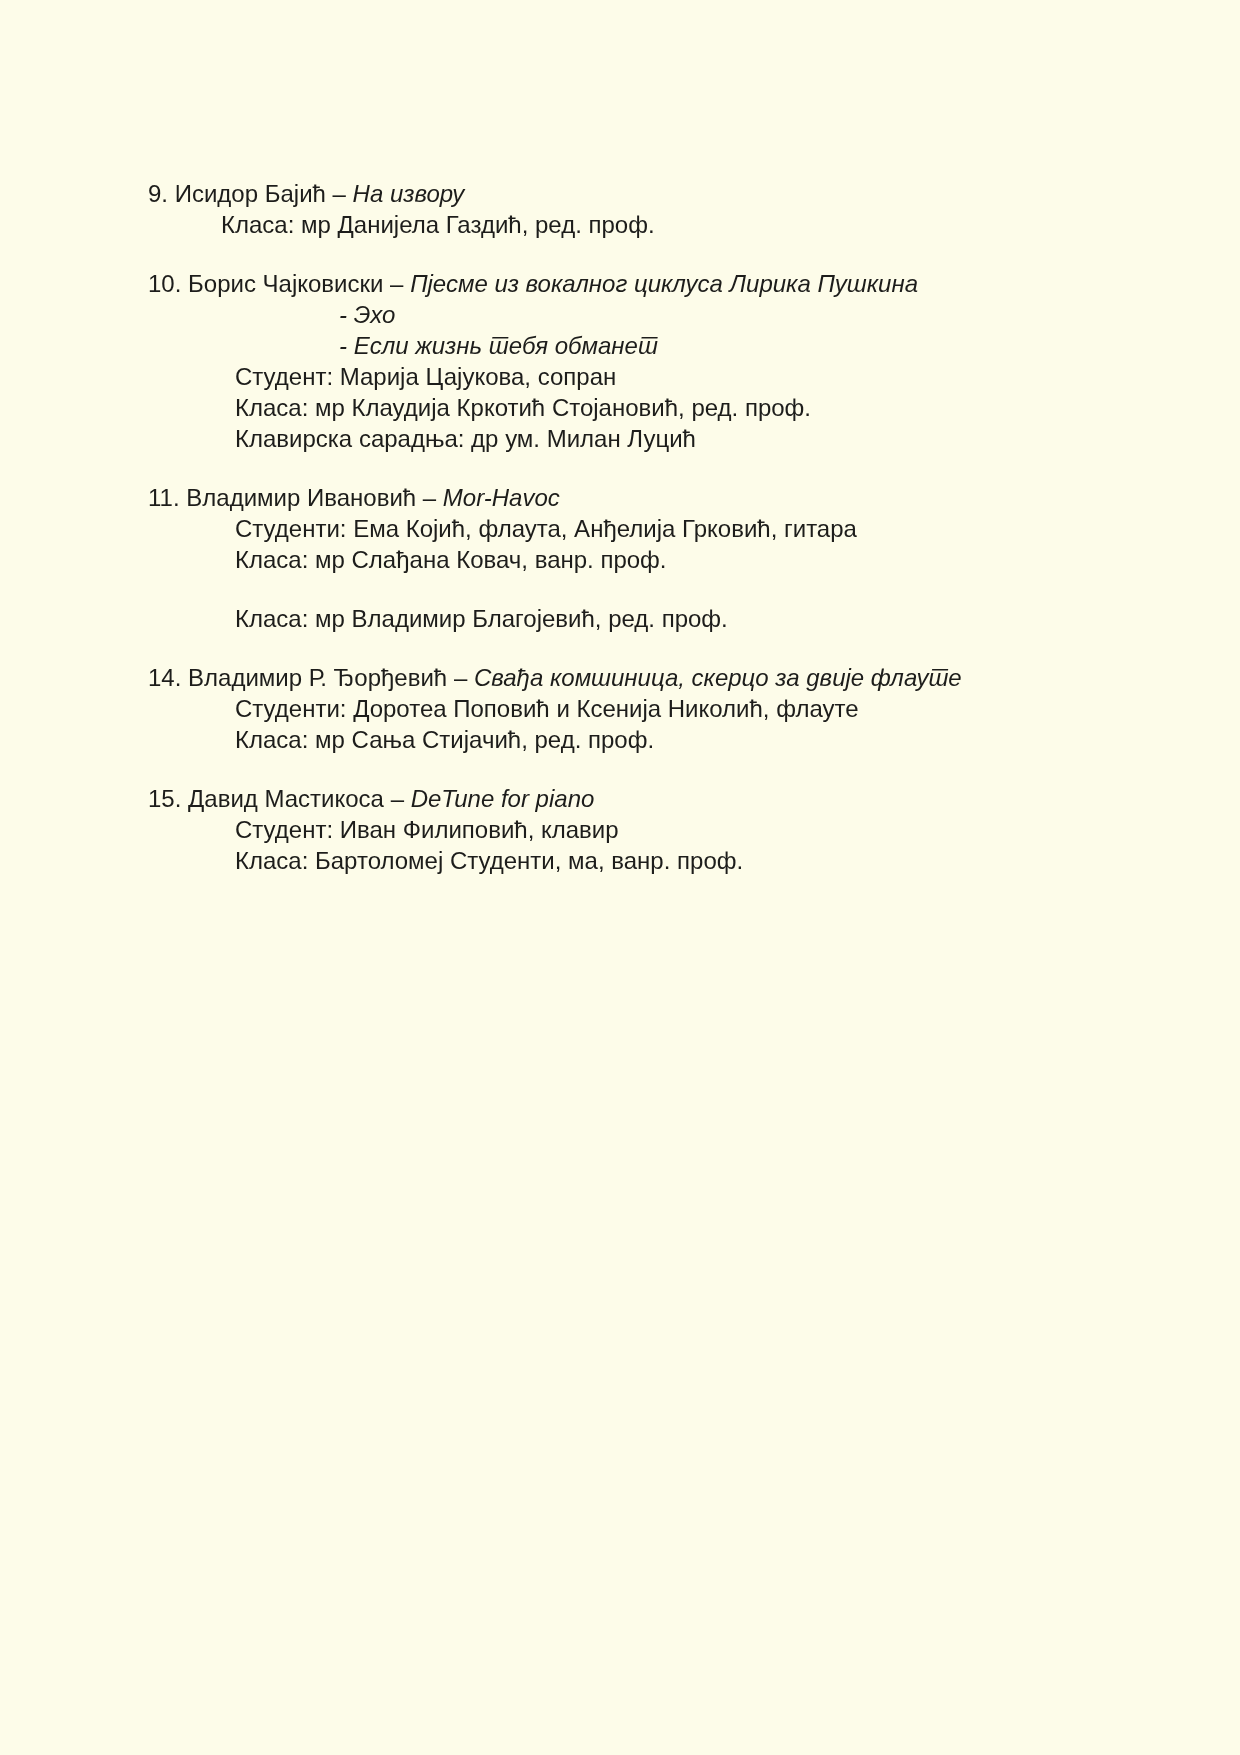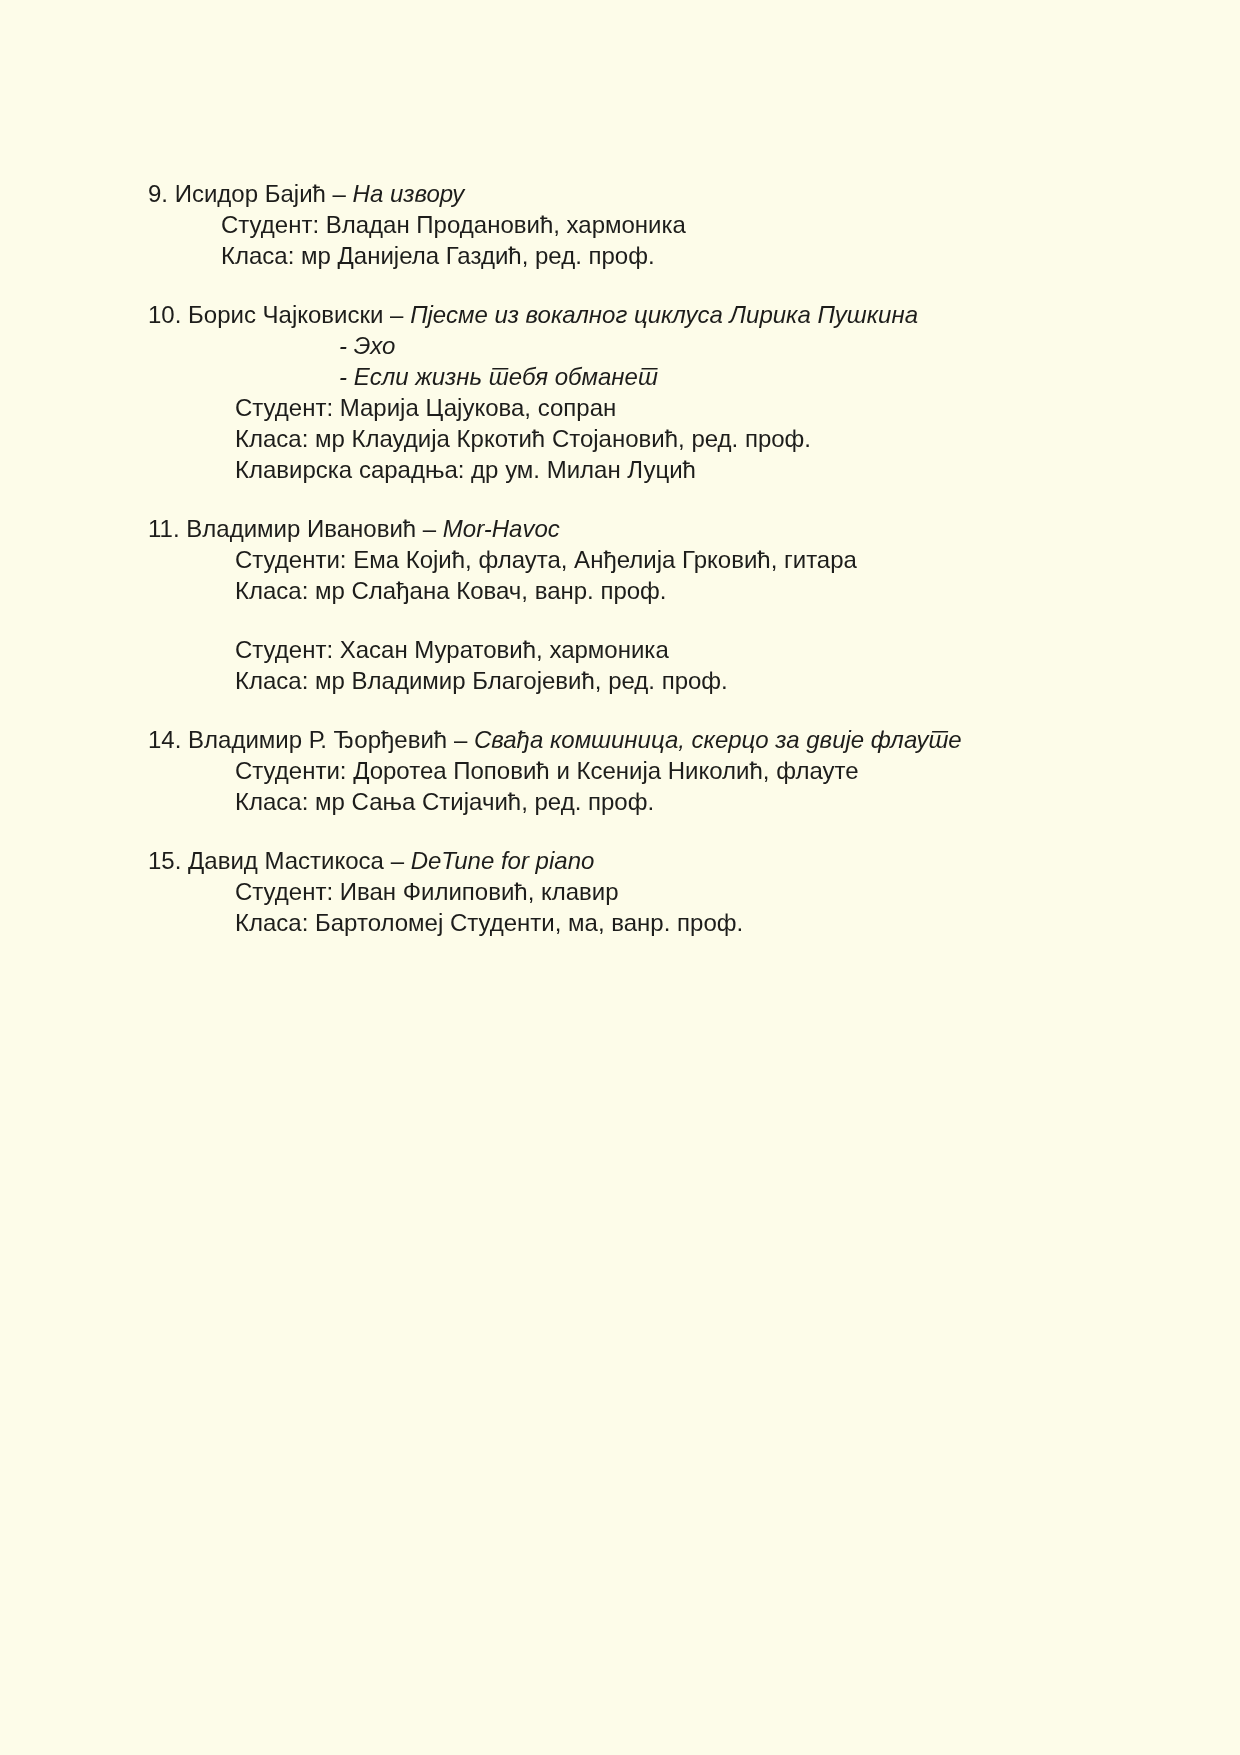--- a/index.html
+++ b/index.html
@@ -50,41 +50,39 @@
   }
 </style>
 </head>
 <body>
 
 <div class="page">
   <div class="content">
 
     <div class="item item-9">
       <p class="heading"><span>9.</span> <span>Исидор Бајић</span> <span>–</span> <span class="title">На извору</span></p>
-      <p class="detail">Студент: Владан Продановић, хармоника</p>
       <p class="detail">Класа: мр Данијела Газдић, ред. проф.</p>
     </div>
 
     <div class="item item-10">
       <p class="heading"><span>10.</span> <span>Борис Чајковиски</span> <span>–</span> <span class="title">Пјесме из вокалног циклуса Лирика Пушкина</span></p>
       <p class="movement">- Эхо</p>
       <p class="movement">- Если жизнь тебя обманет</p>
       <p class="detail">Студент: Марија Цајукова, сопран</p>
       <p class="detail">Класа: мр Клаудија Кркотић Стојановић, ред. проф.</p>
       <p class="detail">Клавирска сарадња: др ум. Милан Луцић</p>
     </div>
 
     <div class="item item-11">
       <p class="heading"><span>11.</span> <span>Владимир Ивановић</span> <span>–</span> <span class="title">Mor-Havoc</span></p>
       <p class="detail">Студенти: Ема Којић, флаута, Анђелија Грковић, гитара</p>
       <p class="detail">Класа: мр Слађана Ковач, ванр. проф.</p>
     </div>
 
     <div class="item item-13">
-      <p class="detail">Студент: Хасан Муратовић, хармоника</p>
       <p class="detail">Класа: мр Владимир Благојевић, ред. проф.</p>
     </div>
 
     <div class="item item-14">
       <p class="heading"><span>14.</span> <span>Владимир Р. Ђорђевић</span> <span>–</span> <span class="title">Свађа комшиница, скерцо за двије флауте</span></p>
       <p class="detail">Студенти: Доротеа Поповић и Ксенија Николић, флауте</p>
       <p class="detail">Класа: мр Сања Стијачић, ред. проф.</p>
     </div>
 
     <div class="item item-15">

